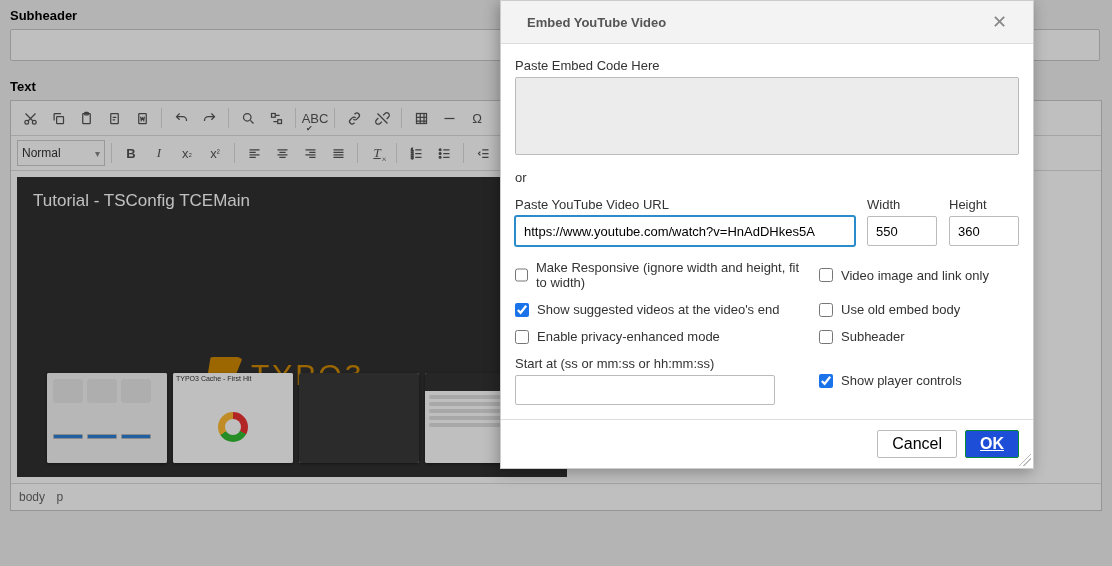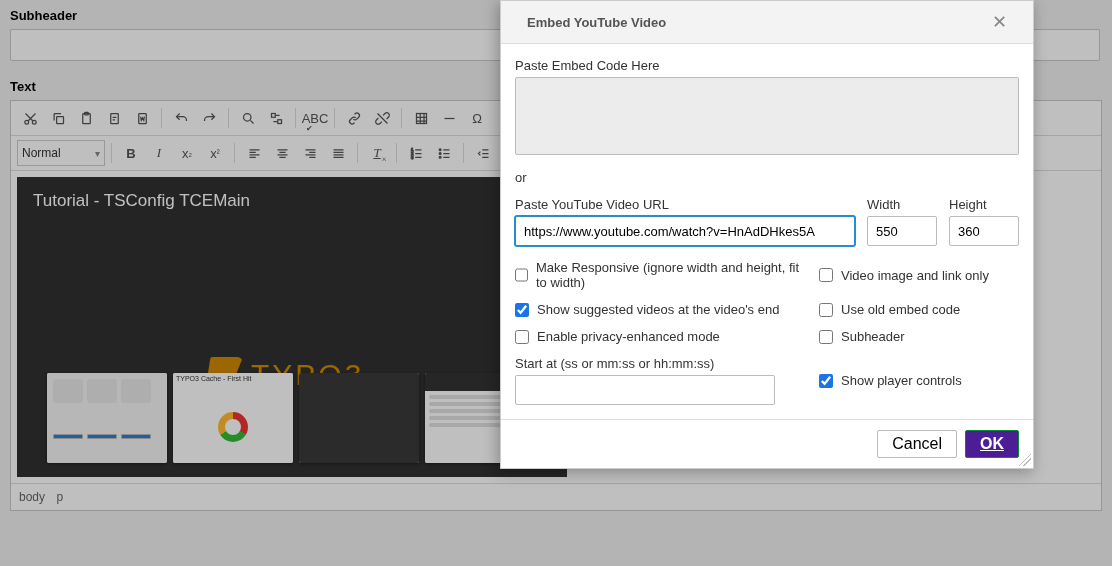--- a/index.html
+++ b/index.html
@@ -62,21 +62,21 @@
   .row3 .cs{width:70px;}
   .tinp { width:100%; height:30px; border:1px solid #bbb; border-radius:2px; padding:0 8px; font-size:13px;}
   .tinp.focus { border:1px solid #2a8cca; box-shadow:0 0 0 1px #2a8cca; outline:none;}
   .grid2 { display:grid; grid-template-columns:1fr 200px; column-gap:10px; row-gap:12px; font-size:13px;}
   .chk { display:flex; align-items:center; gap:8px;}
   .chk input{ width:14px; height:14px; accent-color:#1a73e8;}
   .startat { grid-column:1; }
   .startat .ti { width:260px; }
   .dlg-foot { padding: 10px 14px; border-top:1px solid #ddd; display:flex; justify-content:flex-end; gap:8px; position:relative;}
   .btn { height:28px; padding:0 14px; border:1px solid #bbb; border-radius:2px; background:#fff; font-size:16px; }
-  .btn.ok { background:#4c1d95; border-color:#078a36; color:#fff; font-weight:600;text-decoration:underline;}
+  .btn.ok { background:#1d4ed8; border-color:#078a36; color:#fff; font-weight:600;text-decoration:underline;}
   .resize-grip { position:absolute; right:2px; bottom:2px; width:14px; height:14px; background:
     linear-gradient(135deg, transparent 55%, #bbb 55%, #bbb 60%, transparent 60%, transparent 70%, #bbb 70%, #bbb 75%, transparent 75%);}
 </style>
 </head>
 <body>
 
 
 
 
 <div class="section-label">Subheader</div>
@@ -325,21 +325,21 @@
           <input type="checkbox" style="">
           <span>Video image and link only</span>
         </label>
 
       <label class="chk">
           <input type="checkbox" checked="" style="">
           <span>Show suggested videos at the video's end</span>
         </label>
       <label class="chk">
           <input type="checkbox" style="">
-          <span>Use old embed code</span>
+          <span>Use old embed body</span>
         </label>
 
       <label class="chk">
           <input type="checkbox" style="">
           <span>Enable privacy-enhanced mode</span>
         </label>
       <label class="chk">
           <input type="checkbox" style="">
           <span>Subheader</span>
         </label>

